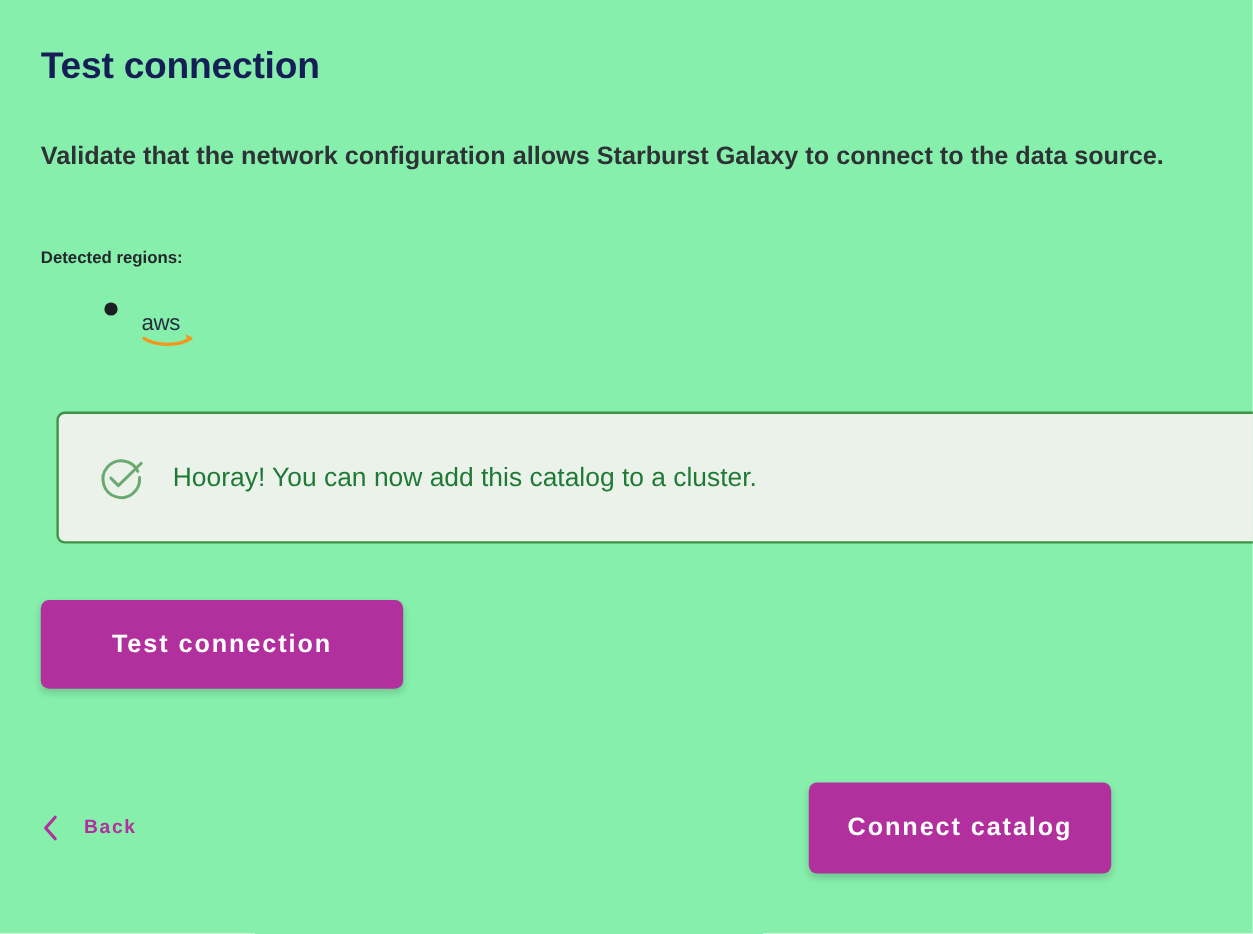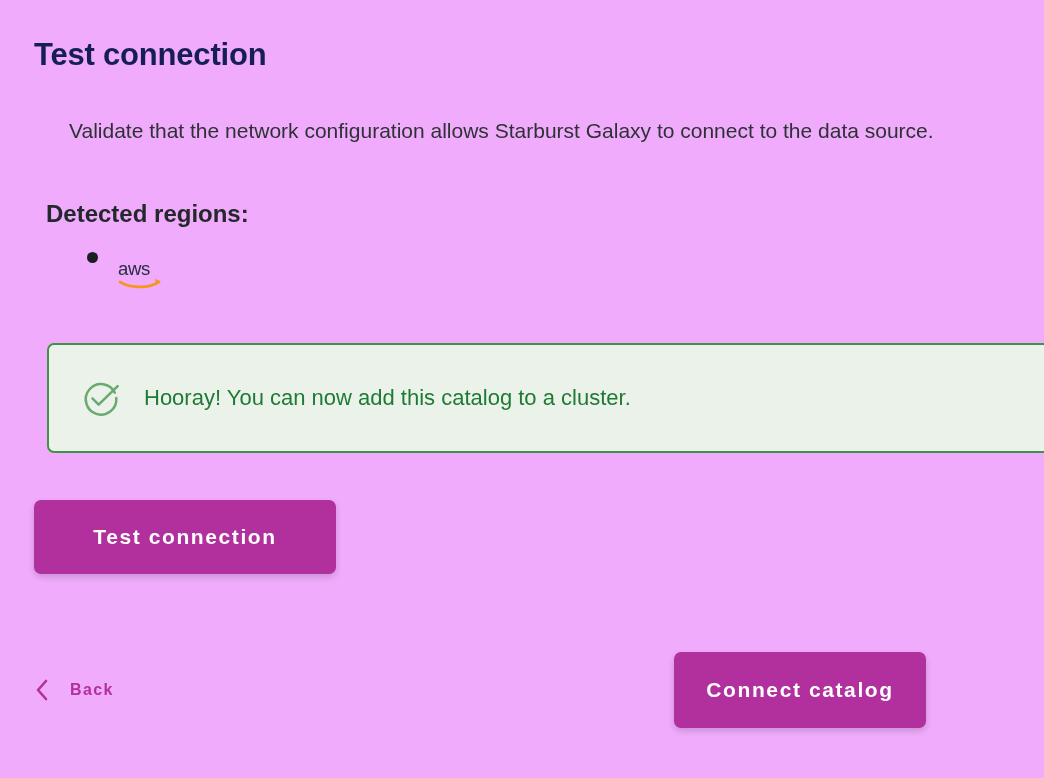--- a/index.html
+++ b/index.html
@@ -14,21 +14,21 @@
     -webkit-font-smoothing: antialiased;
     position: relative;
     overflow: hidden;
   }
 
   .page {
     position: absolute;
     left: 0; top: 0;
     width: 1044px;
     height: 778px;
-    background: #f0abfc;
+    background: #86efac;
   }
 
   
   .page-title {
     position: absolute;
     left: 34px;
     top: 14px;
     font-size: 31px;
     line-height: 40px;
     font-weight: 700;
@@ -39,34 +39,32 @@
 
   
   .description {
     position: absolute;
     left: 34px;
     top: 86px;
     width: 960px;
     font-size: 21px;
     line-height: 48px;
     color: #2e3234;
-    font-weight: 400;
-    margin-left: 35px;
+    font-weight: 700;
   }
 
   
   .regions-label {
     position: absolute;
     left: 34px;
     top: 200px;
-    font-size: 24px;
+    font-size: 14px;
     line-height: 28px;
     font-weight: 700;
     color: #23282b;
-    margin-left: 12px;
   }
 
   
   .region-list {
     position: absolute;
     left: 34px;
     top: 252px;
     margin: 0;
     padding: 0;
     list-style: none;

